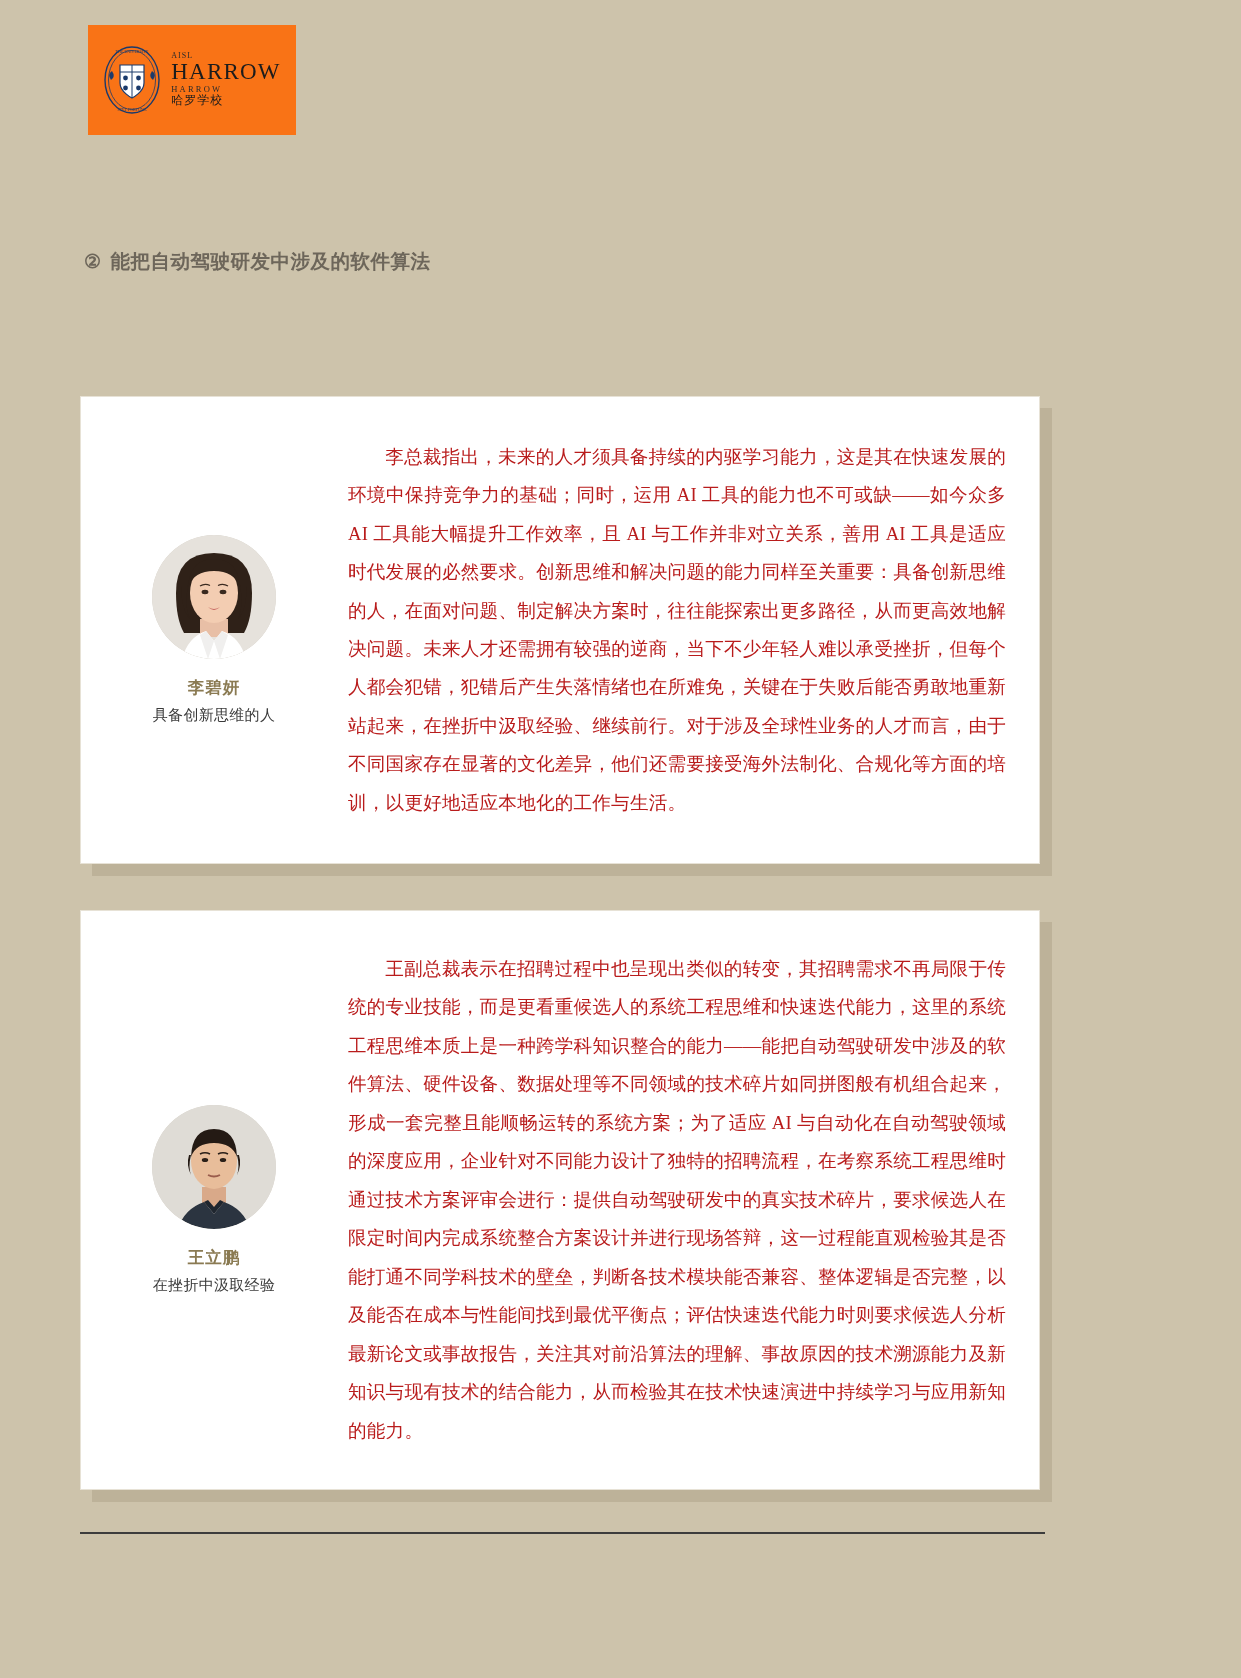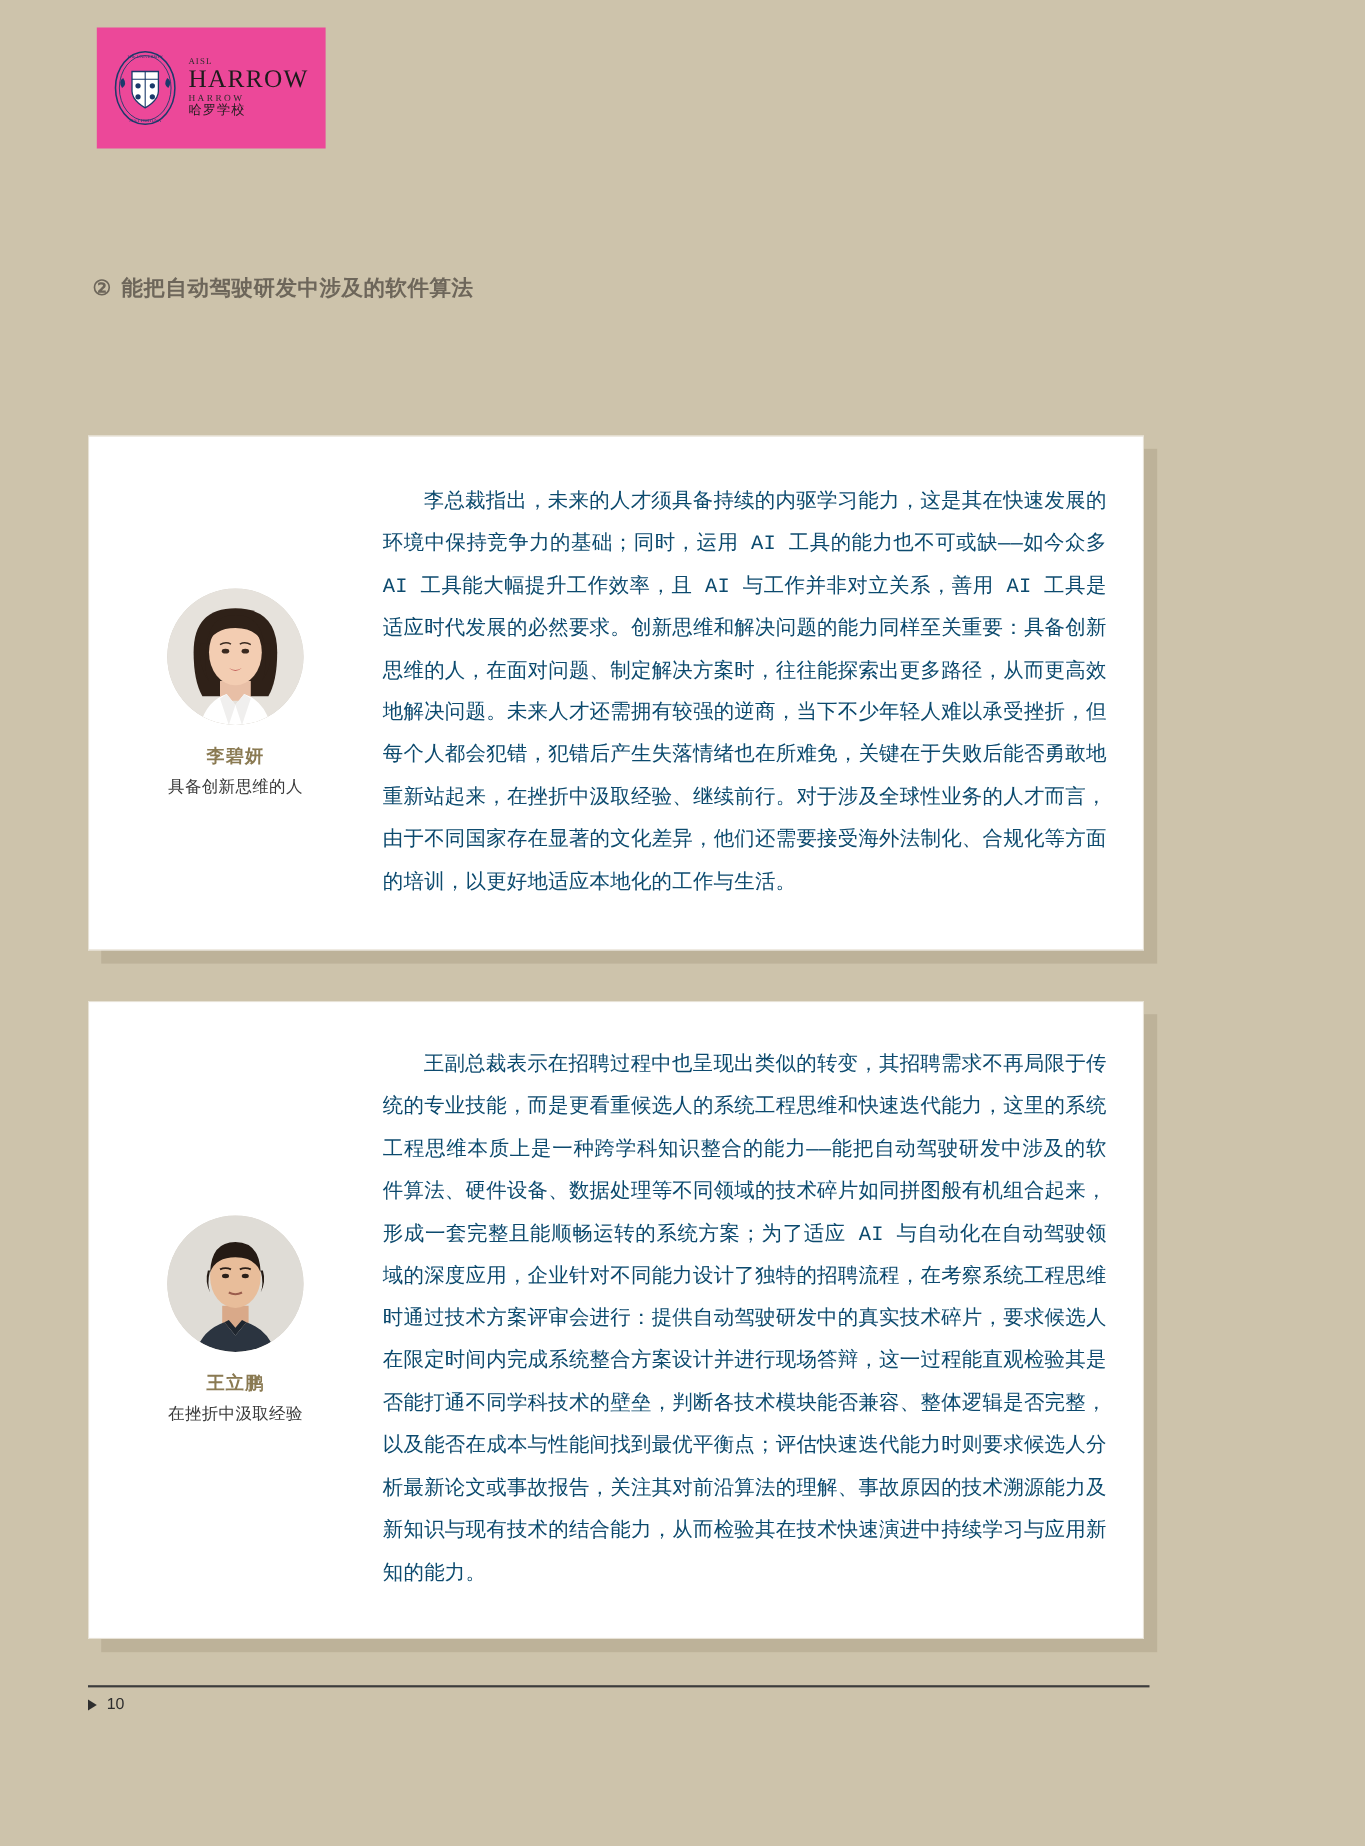--- a/index.html
+++ b/index.html
@@ -20,21 +20,21 @@
     background: #cdc3ab;
   }
 
   
   .logo-box {
     position: absolute;
     left: 88px;
     top: 25px;
     width: 208px;
     height: 110px;
-    background: #ec4899;
+    background: #f97316;
     display: flex;
     align-items: center;
     justify-content: center;
     gap: 10px;
   }
   .crest {
     width: 58px;
     height: 70px;
     position: relative;
     flex: none;
@@ -148,26 +148,26 @@
 
   .text-col {
     flex: 1;
     padding-right: 34px;
     display: flex;
     align-items: center;
   }
   .body-text {
     font-size: 18.6px;
     line-height: 2.07;
-    color: #0c4a6e;
+    color: #b91c1c;
     text-align: justify;
     text-justify: inter-ideograph;
     text-indent: 2em;
     letter-spacing: 0.2px;
-    font-family: Liberation Mono, monospace;
+    font-family: Liberation Serif, serif;
   }
 
   
   #card1 { left: 80px; top: 396px; width: 960px; height: 468px; }
   #card1-shadow { left: 92px; top: 408px; width: 960px; height: 468px; }
   #card1 .speaker-col { padding-bottom: 0px; }
 
   
   #card2 { left: 80px; top: 910px; width: 960px; height: 580px; }
   #card2-shadow { left: 92px; top: 922px; width: 960px; height: 580px; }
@@ -322,18 +322,14 @@
         <div class="speaker-name">王立鹏</div>
         <div class="speaker-title">在挫折中汲取经验</div>
       </div>
       <div class="text-col">
         <p class="body-text">王副总裁表示在招聘过程中也呈现出类似的转变，其招聘需求不再局限于传统的专业技能，而是更看重候选人的系统工程思维和快速迭代能力，这里的系统工程思维本质上是一种跨学科知识整合的能力——能把自动驾驶研发中涉及的软件算法、硬件设备、数据处理等不同领域的技术碎片如同拼图般有机组合起来，形成一套完整且能顺畅运转的系统方案；为了适应 AI 与自动化在自动驾驶领域的深度应用，企业针对不同能力设计了独特的招聘流程，在考察系统工程思维时通过技术方案评审会进行：提供自动驾驶研发中的真实技术碎片，要求候选人在限定时间内完成系统整合方案设计并进行现场答辩，这一过程能直观检验其是否能打通不同学科技术的壁垒，判断各技术模块能否兼容、整体逻辑是否完整，以及能否在成本与性能间找到最优平衡点；评估快速迭代能力时则要求候选人分析最新论文或事故报告，关注其对前沿算法的理解、事故原因的技术溯源能力及新知识与现有技术的结合能力，从而检验其在技术快速演进中持续学习与应用新知的能力。</p>
       </div>
     </div>
   </div>
 
   <div class="footer-rule"></div>
-  <div class="footer">
-    <span class="footer-tri"></span>
-    <span class="footer-page">10</span>
-  </div>
 
 </div>
 
 </body></html>

